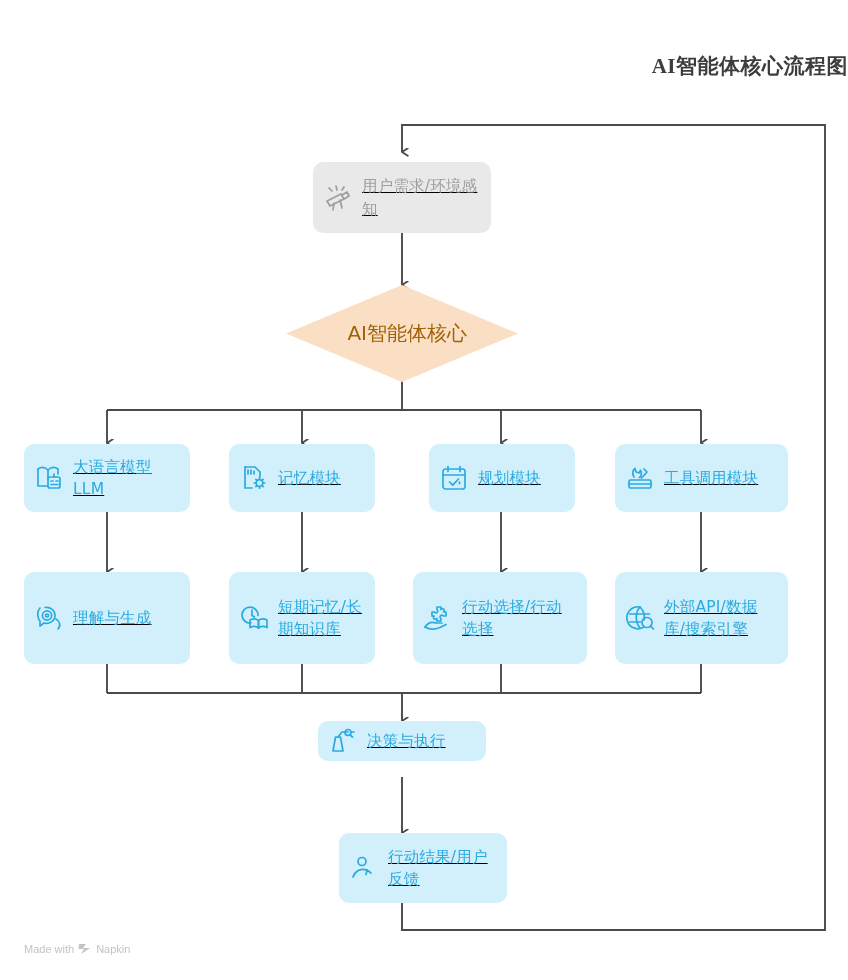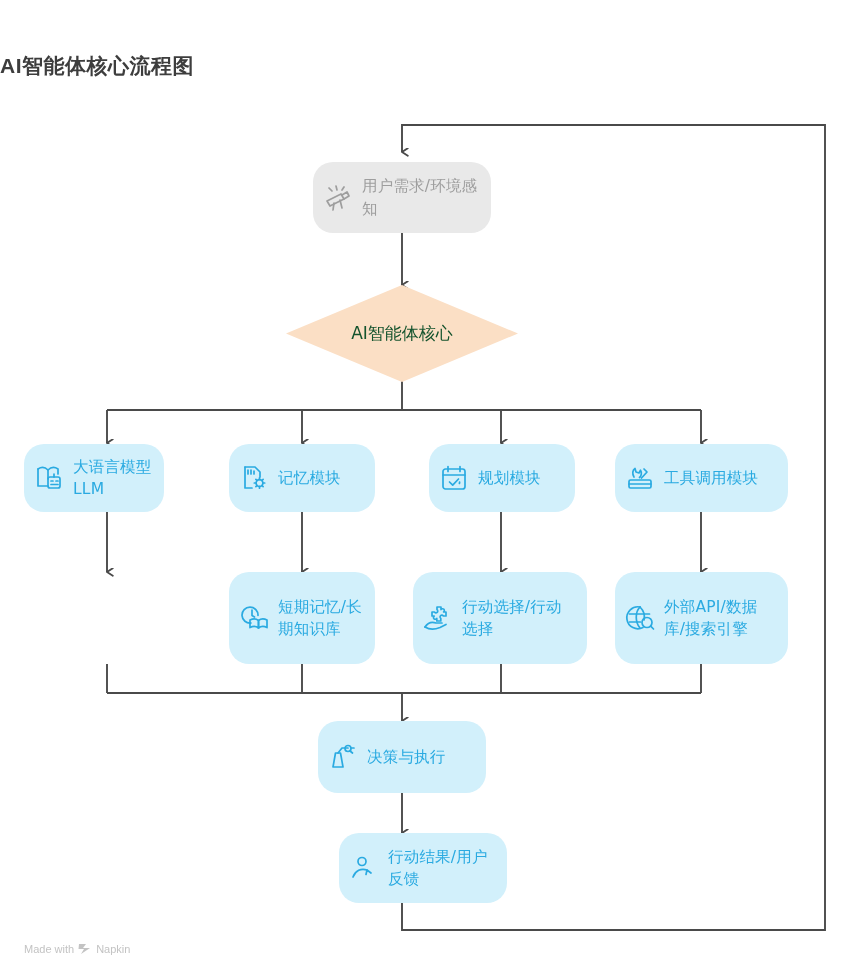--- a/index.html
+++ b/index.html
@@ -25,34 +25,35 @@
     left: 0; top: 0;
     width: 848px;
     height: 980px;
     pointer-events: none;
   }
   .title {
     position: absolute;
     left: 0;
     top: 52px;
     width: 848px;
-    text-align: left;
+    text-align: right;
     font-size: 21px;
     font-weight: 700;
     color: #3d3d3d;
     letter-spacing: 0.5px;
-    font-family: Liberation Sans, sans-serif;
+    font-family: Liberation Serif, serif;
   }
   .node {
     position: absolute;
     box-sizing: border-box;
-    border-radius: 20px;
+    border-radius: 10px;
     display: flex;
     align-items: center;
     padding: 0 10px;
+    text-decoration: underline;
   }
   .node .ico {
     flex: 0 0 auto;
     width: 30px;
     height: 30px;
     margin-right: 9px;
     display: block;
   }
   .node .lbl {
     font-size: 15.5px;
@@ -78,24 +79,24 @@
   .diamond .shape {
     position: absolute;
     left: 0; top: 0;
     width: 100%; height: 100%;
     background: #fbdfc5;
     clip-path: polygon(50% 0%, 100% 50%, 50% 100%, 0% 50%);
   }
   .diamond .lbl {
     position: relative;
     z-index: 2;
-    color: #14532d;
-    font-size: 17px;
+    color: #a16207;
+    font-size: 20px;
     line-height: 1.45;
-    text-align: center;
+    text-align: right;
     width: 130px;
     font-family: "DejaVu Sans", sans-serif;
     font-weight: 500;
   }
   .watermark {
     position: absolute;
     left: 24px;
     top: 943px;
     font-size: 11px;
     color: #c3c3c3;
@@ -161,21 +162,21 @@
       </svg>
     </span>
     <span class="lbl">用户需求/环境感知</span>
   </div>
 
   <div class="diamond" style="left:286px; top:285px; width:232px; height:97px;">
     <span class="shape"></span>
     <span class="lbl">AI智能体核心</span>
   </div>
 
-  <div class="node blue" style="left:24px; top:444px; width:140px; height:68px;">
+  <div class="node blue" style="left:24px; top:444px; width:166px; height:68px;">
     <span class="ico">
       <svg viewBox="0 0 30 30" width="30" height="30" fill="none" stroke="#2aaae1" stroke-width="1.7" stroke-linecap="round" stroke-linejoin="round">
         <path d="M4 6 L4 23 L14 23"></path>
         <path d="M4 6 C7 4 11 4 14 7 L14 16"></path>
         <path d="M14 7 C17 4 21 4 24 6 L24 11"></path>
         <rect x="14" y="14" width="12" height="11" rx="2"></rect>
         <path d="M20 11 L20 14"></path>
         <path d="M17 18 h2 M22 18 h2 M17 21.5 h7"></path>
       </svg>
     </span>
@@ -214,20 +215,31 @@
       <svg viewBox="0 0 30 30" width="30" height="30" fill="none" stroke="#2aaae1" stroke-width="1.7" stroke-linecap="round" stroke-linejoin="round">
         <path d="M9 14 C7 11 7.5 7 10 5.5 L11 9 l3 1 1.5-2.8 C17 9.5 16.5 13 14.5 14.5"></path>
         <path d="M19 6 l3 3 -5.5 6"></path>
         <rect x="4" y="17" width="22" height="8" rx="1.5"></rect>
         <path d="M4 21 h22"></path>
       </svg>
     </span>
     <span class="lbl">工具调用模块</span>
   </div>
 
+  <div class="node blue" style="left:24px; top:572px; width:166px; height:92px;">
+    <span class="ico">
+      <svg viewBox="0 0 30 30" width="30" height="30" fill="none" stroke="#2aaae1" stroke-width="1.7" stroke-linecap="round" stroke-linejoin="round">
+        <path d="M6 5 C3 8 3 15 6 18 L6 23 L10 20 C15 21.5 21 18 21 12.5 C21 7 16 3.5 11 4.5"></path>
+        <circle cx="13" cy="12.5" r="4.6"></circle>
+        <circle cx="13" cy="12.5" r="1.5"></circle>
+        <path d="M22 16 C26 18 27 23 24 26"></path>
+      </svg>
+    </span>
+    <span class="lbl">理解与生成</span>
+  </div>
 
   <div class="node blue" style="left:229px; top:572px; width:146px; height:92px;">
     <span class="ico">
       <svg viewBox="0 0 30 30" width="30" height="30" fill="none" stroke="#2aaae1" stroke-width="1.7" stroke-linecap="round" stroke-linejoin="round">
         <path d="M19 12.5 A8 8 0 1 0 12 20"></path>
         <path d="M13 7 v5.5 l2.5 1.5"></path>
         <path d="M11 17 C14 15.5 17 15.5 19.5 17.5 L19.5 25 C17 23 14 23 11 24.5 Z"></path>
         <path d="M28 17 C25 15.5 22 15.5 19.5 17.5 L19.5 25 C22 23 25 23 28 24.5 Z"></path>
       </svg>
     </span>
@@ -253,21 +265,21 @@
         <path d="M15 4 C10 9 10 19 15 25"></path>
         <path d="M15 4 C19 8 20 13 19 17"></path>
         <path d="M4.5 11 h20 M4.5 19 h11"></path>
         <circle cx="22" cy="19.5" r="5"></circle>
         <path d="M25.7 23.2 L28.5 26"></path>
       </svg>
     </span>
     <span class="lbl">外部API/数据库/搜索引擎</span>
   </div>
 
-  <div class="node blue" style="left:318px; top:721px; width:168px; height:72px;">
+  <div class="node blue" style="left:318px; top:721px; width:168px; height:40px;">
     <span class="ico">
       <svg viewBox="0 0 30 30" width="30" height="30" fill="none" stroke="#2aaae1" stroke-width="1.7" stroke-linecap="round" stroke-linejoin="round">
         <path d="M5 25 h10 L12.5 11 h-5 Z"></path>
         <path d="M10 11 L14 6 L20 6"></path>
         <path d="M20 3.5 a3 3 0 1 1 0 6 a3 3 0 1 1 0 -6"></path>
         <path d="M23 6 h3 M22 9 l2.5 2"></path>
       </svg>
     </span>
     <span class="lbl">决策与执行</span>
   </div>

